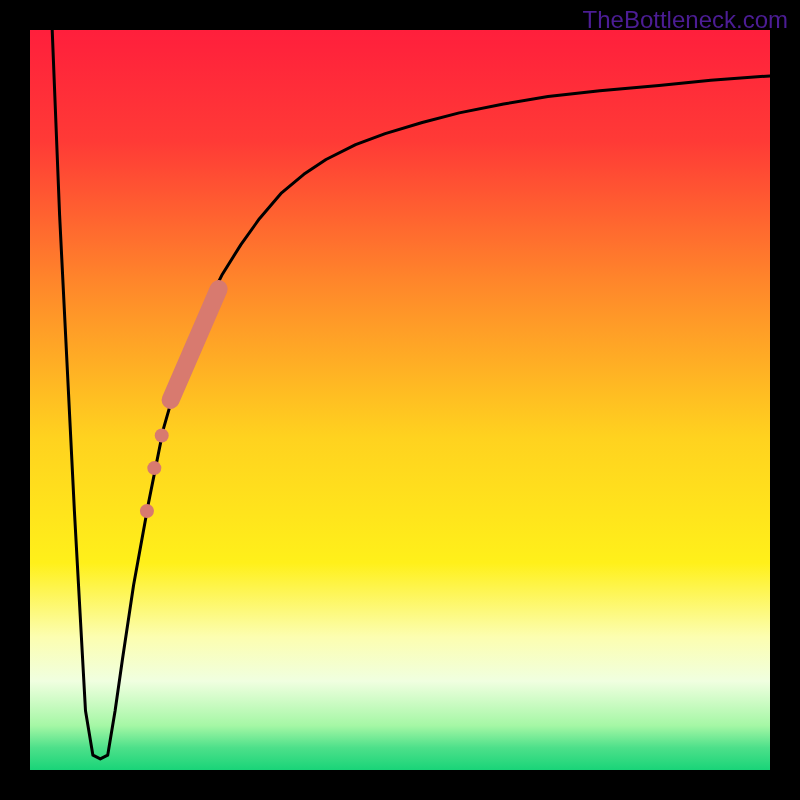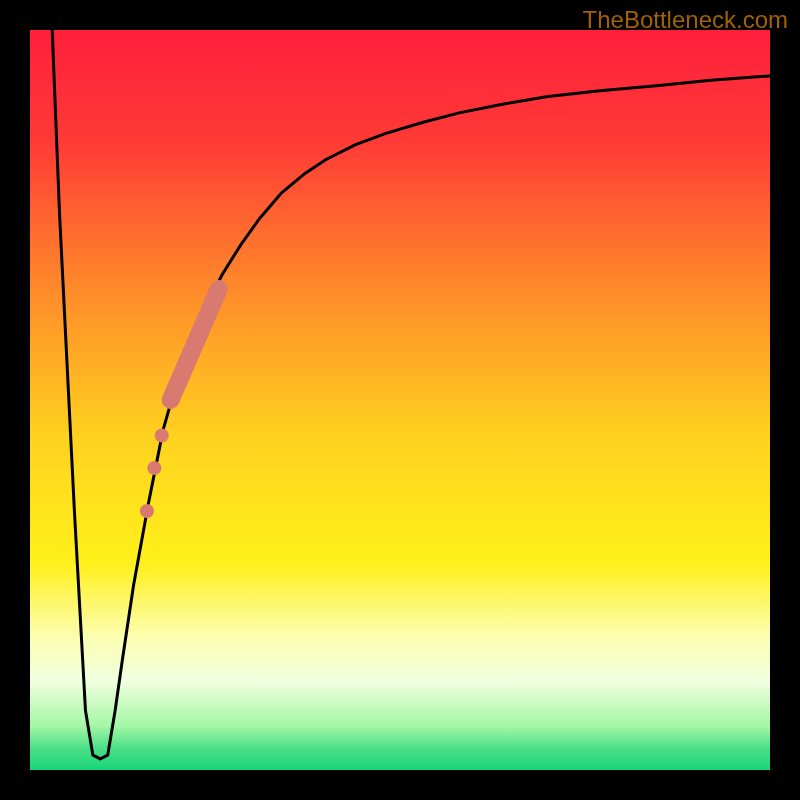--- a/index.html
+++ b/index.html
@@ -17,21 +17,21 @@
   }
   svg {
     display: block;
   }
   .watermark {
     position: absolute;
     top: 6px;
     right: 12px;
     font-family: Arial, Helvetica, sans-serif;
     font-size: 24px;
-    color: #a16207;
+    color: #4c1d95;
     font-weight: 400;
     letter-spacing: 0;
   }
 </style>
 </head>
 <body>
 
 <div class="chart-container">
   <svg id="chart-svg" width="800" height="800" viewBox="0 0 800 800">
       <defs>

